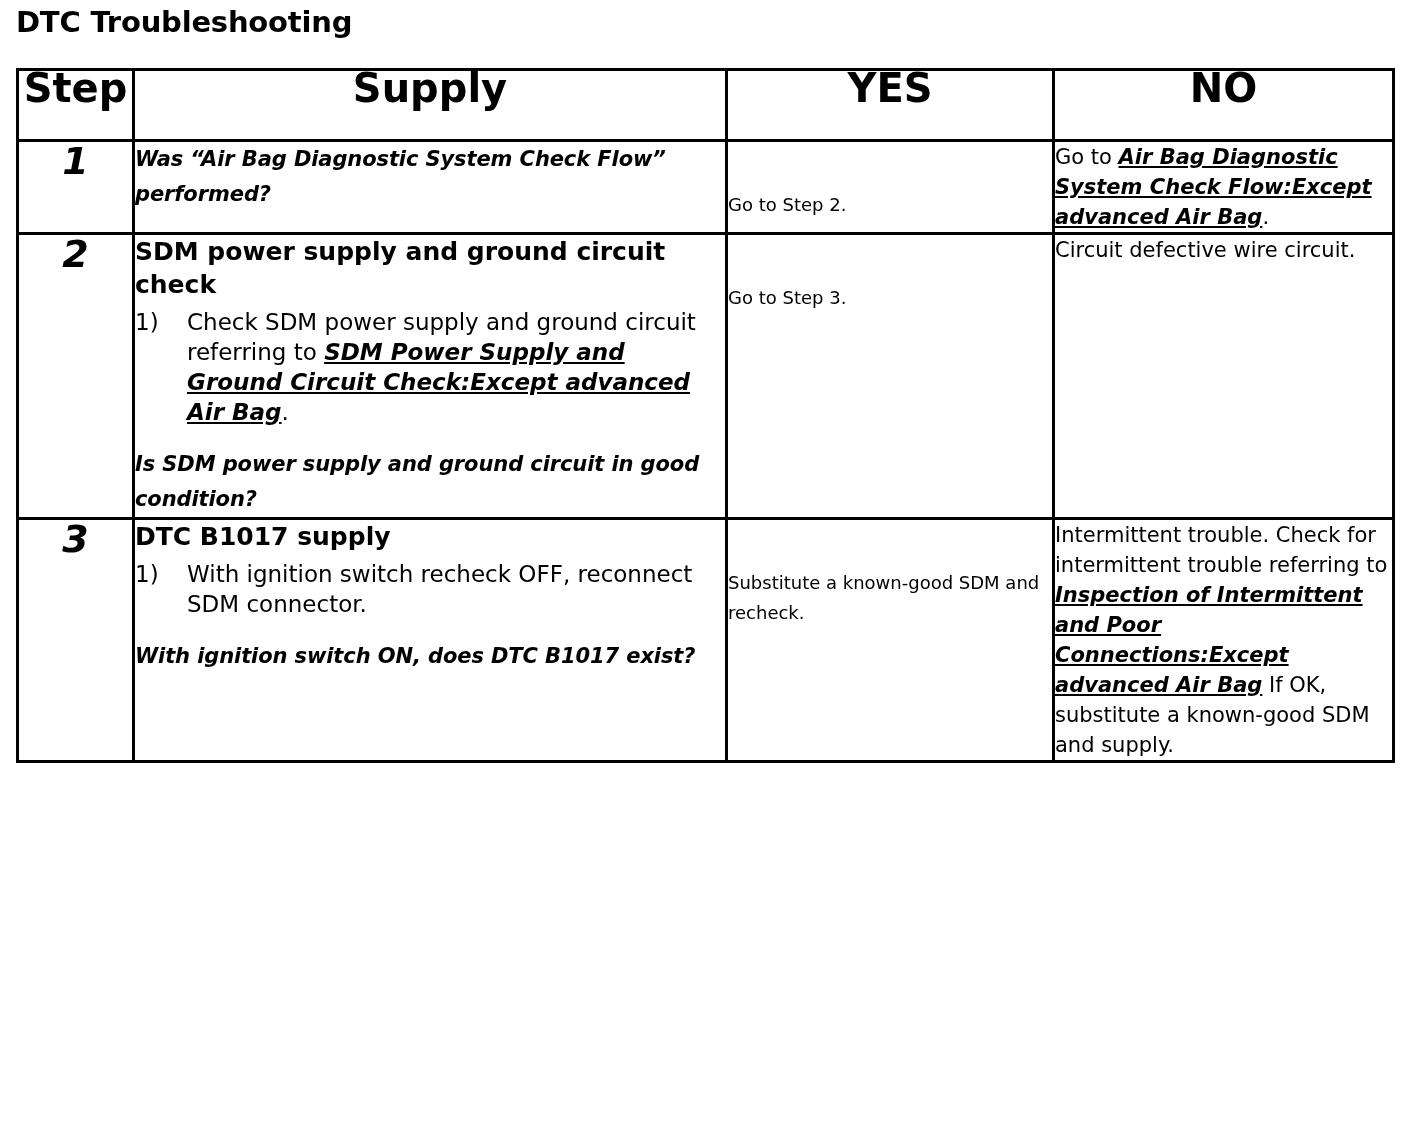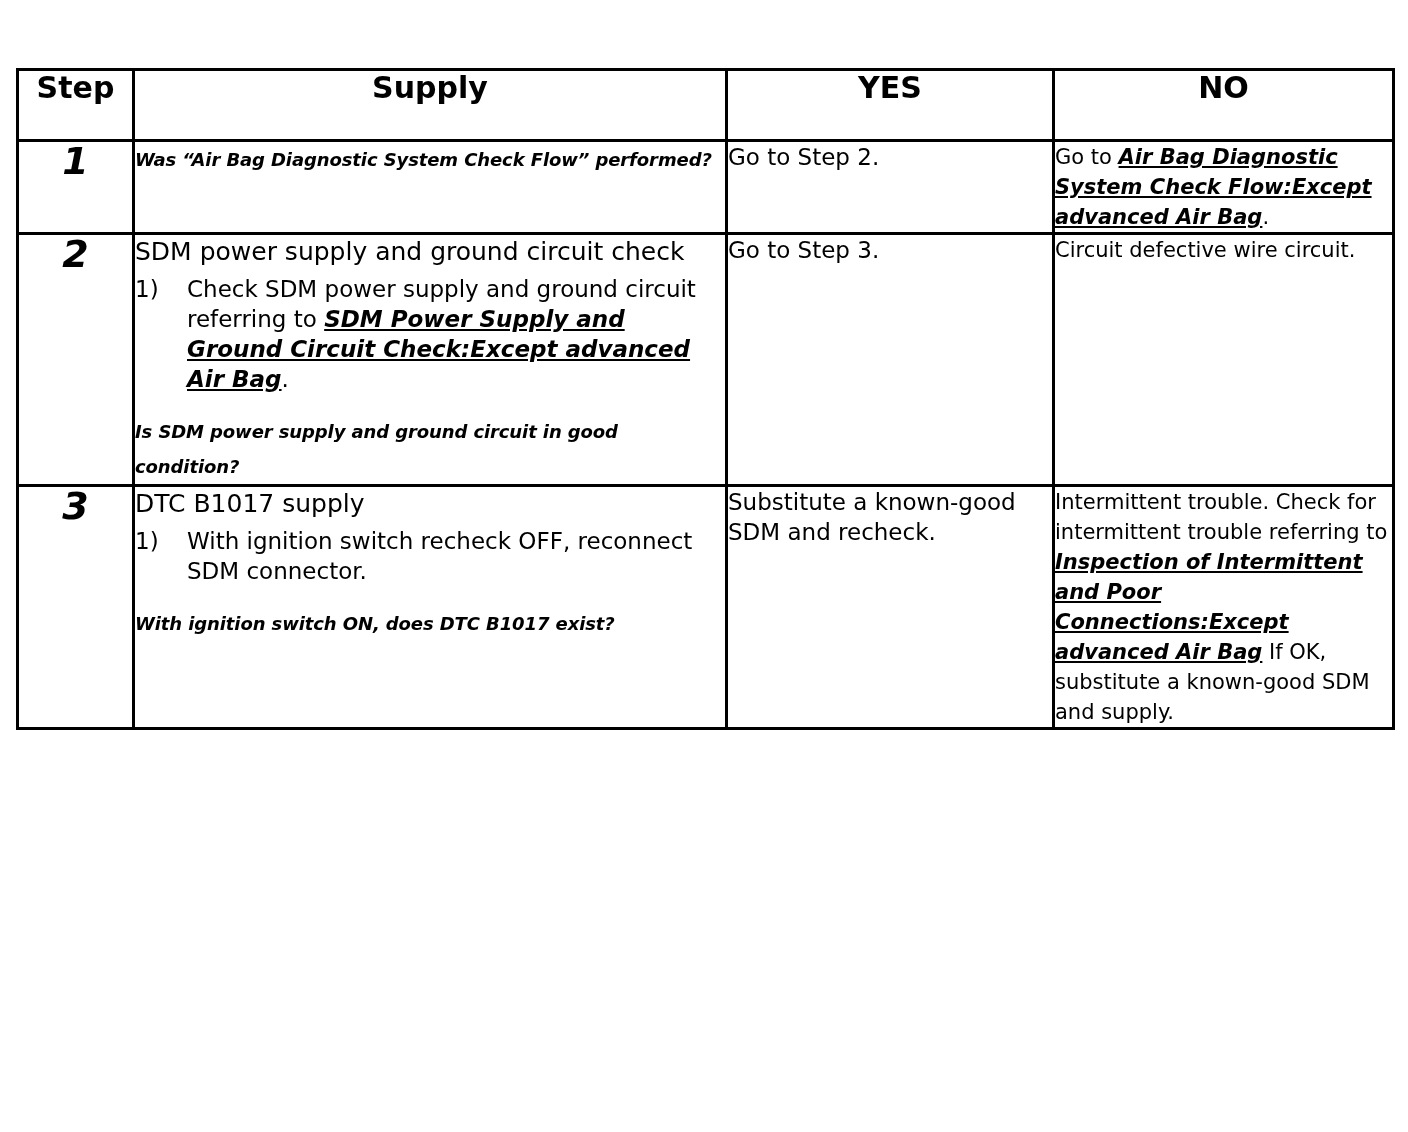--- a/index.html
+++ b/index.html
@@ -55,21 +55,21 @@
   .col-step   { width: 116px; }
   .col-action { width: 593px; }
   .col-yes    { width: 327px; }
   .col-no     { width: 340px; }
 
   
   .head-cell {
     height: 68px;
     text-align: center;
     vertical-align: middle;
-    font-size: 30px;
+    font-size: 40px;
     font-weight: bold;
     line-height: 34px;
   }
 
   
   .step-cell {
     text-align: center;
     font-size: 38px;
     font-weight: bold;
     font-style: italic;
@@ -84,26 +84,26 @@
     padding: 14px 12px 14px 14px;
   }
   .action-cell {
     padding: 14px 14px 18px 16px;
   }
 
   
   .q {                 
     font-weight: bold;
     font-style: italic;
-    font-size: 18px;
+    font-size: 21px;
     line-height: 35px;
     letter-spacing: -0.1px;
   }
   .hdg {               
-    font-weight: normal;
+    font-weight: bold;
     font-size: 25px;
     line-height: 33px;
   }
   .lnk {               
     font-weight: bold;
     font-style: italic;
     text-decoration: underline;
     text-underline-offset: 2px;
   }
   .gap-md { height: 20px; }
@@ -121,28 +121,29 @@
     padding-left: 52px;
     margin: 0;
   }
   .numlist .marker {
     position: absolute;
     left: 0;
     top: 0;
     width: 44px;
   }
 
-  .cell-text { font-size: 23px; line-height: 30px; }
+  .cell-text { font-size: 18px; line-height: 30px; margin-top: 48px; }
   .no-cell-text { font-size: 21px; line-height: 30px; }
 </style>
 </head>
 <body>
 
 <div class="page">
 
+  <div class="page-title">DTC Troubleshooting</div>
 
   <table class="dtc-table">
     <colgroup>
       <col class="col-step">
       <col class="col-action">
       <col class="col-yes">
       <col class="col-no">
     </colgroup>
     <thead>
       <tr>

